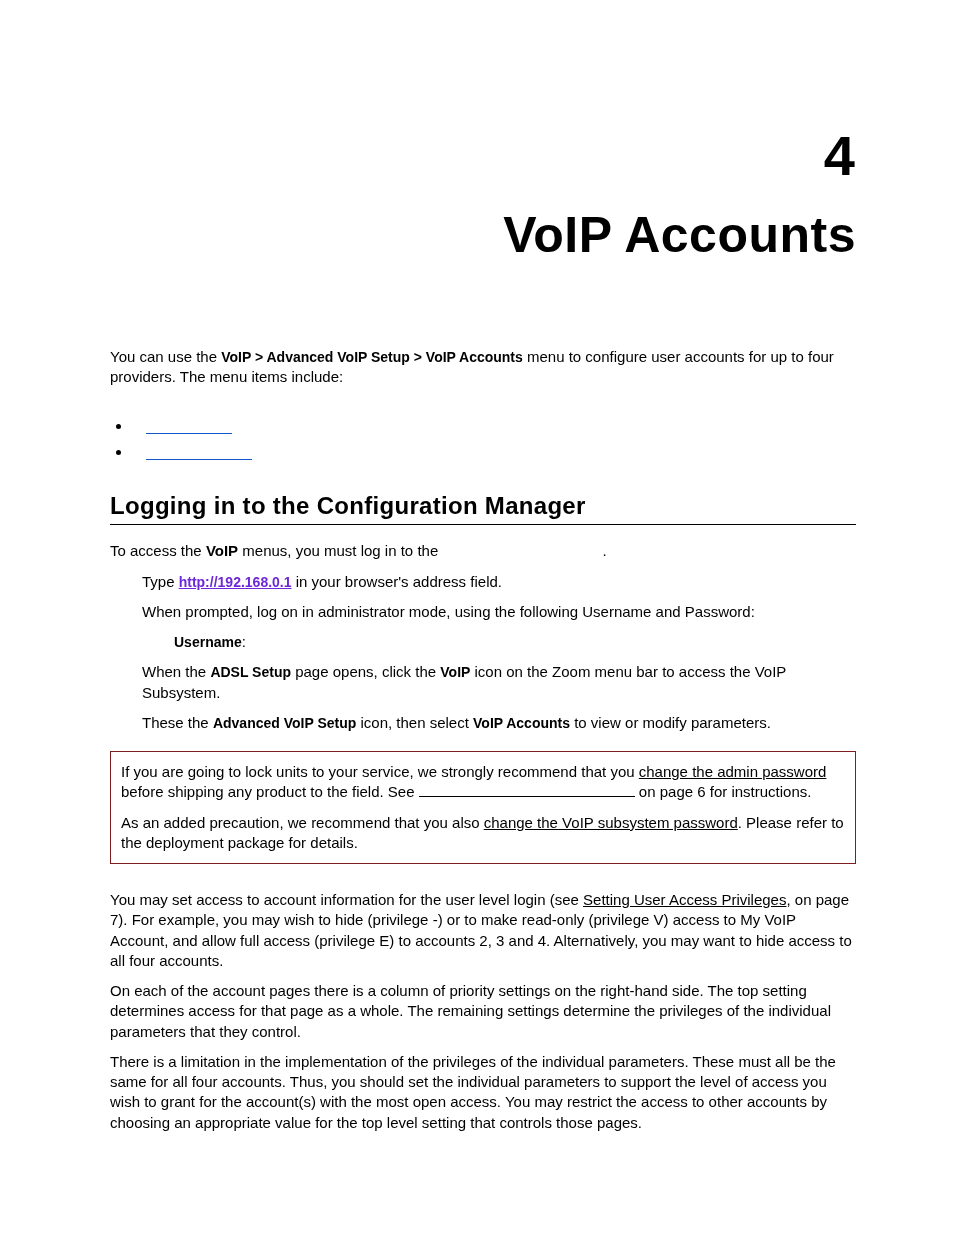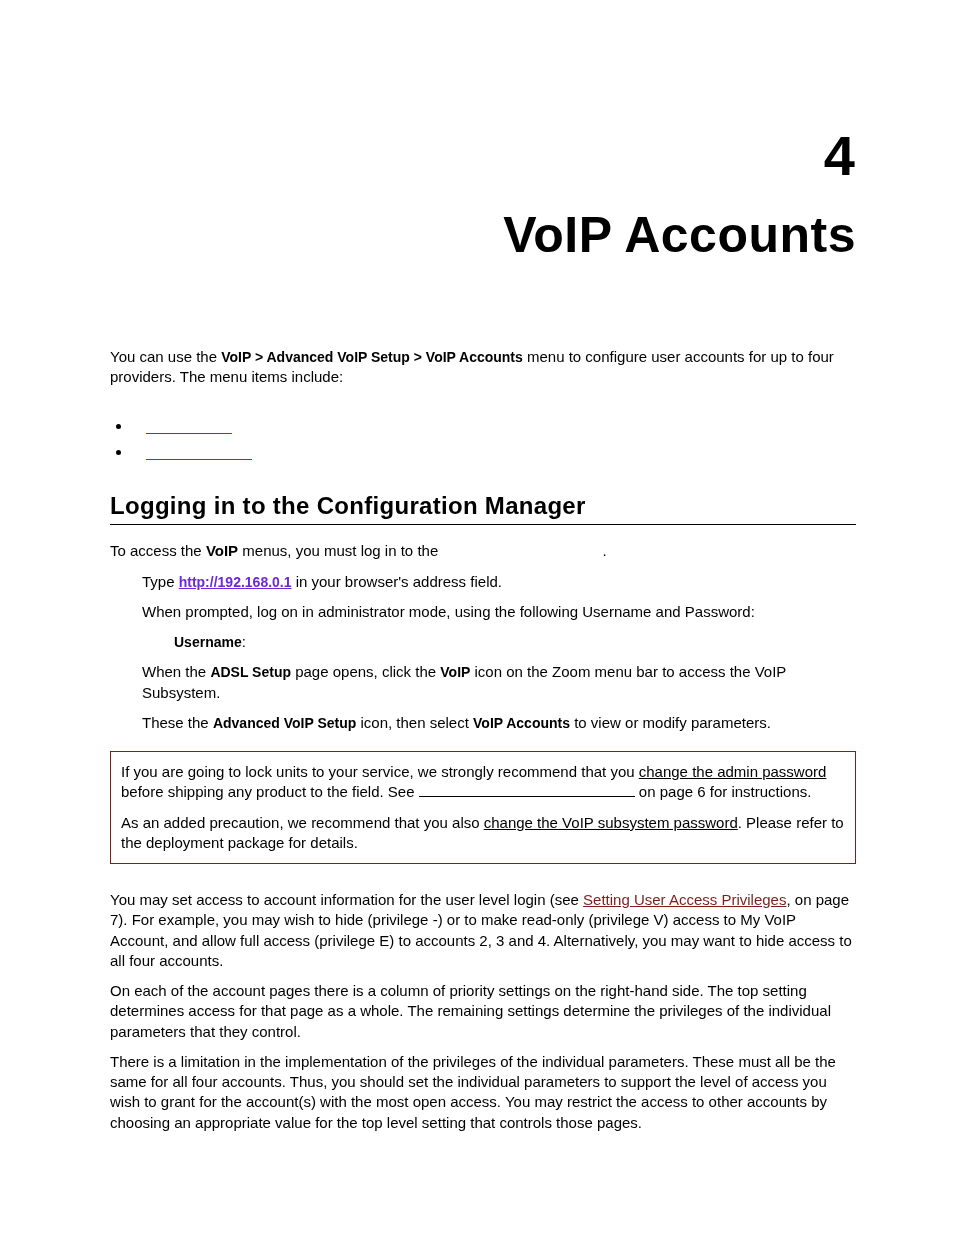--- a/index.html
+++ b/index.html
@@ -64,21 +64,21 @@
     font-size: 24px;
     margin: 0 0 2px 0;
     padding-bottom: 2px;
     border-bottom: 1.5px solid #000;
     letter-spacing: 0.3px;
   }
   .aftersec { margin-top: 16px; }
   .indent1 { margin-left: 32px; }
   .indent2 { margin-left: 64px; }
   a.link, .linkblue {
-    color: #7f1d1d;
+    color: #000000;
   }
   a.urllink {
     color: #6d28d9;
     font-weight: bold;
     text-decoration: underline;
     font-size: 14px;
   }
   .b { font-weight: bold; }
   .sb { font-weight: bold; font-size: 14px; }
   .under { text-decoration: underline; }

